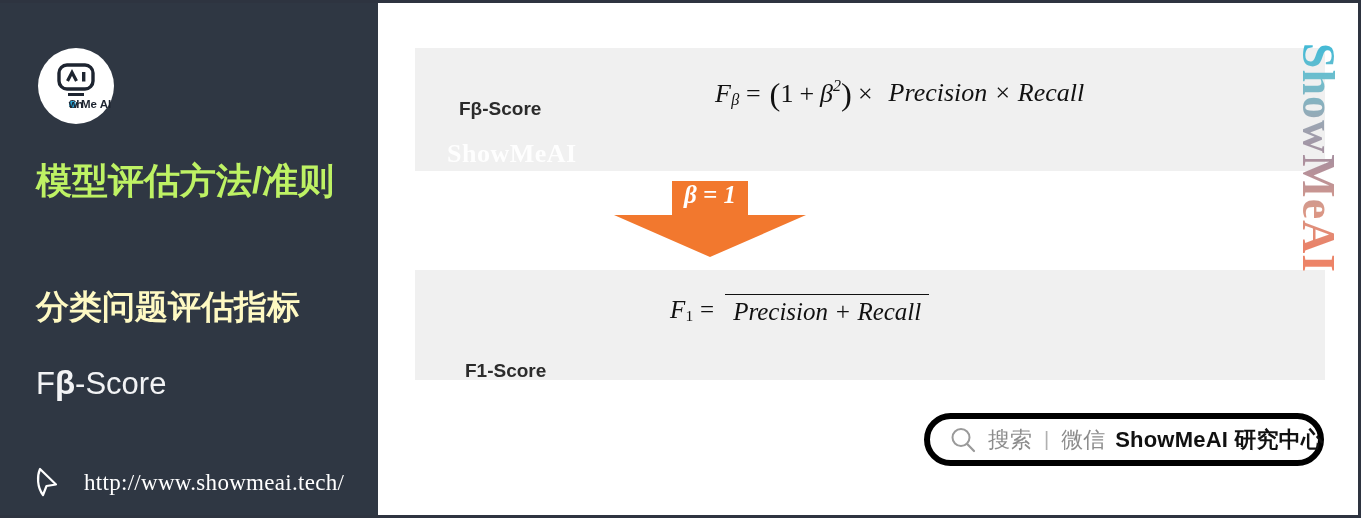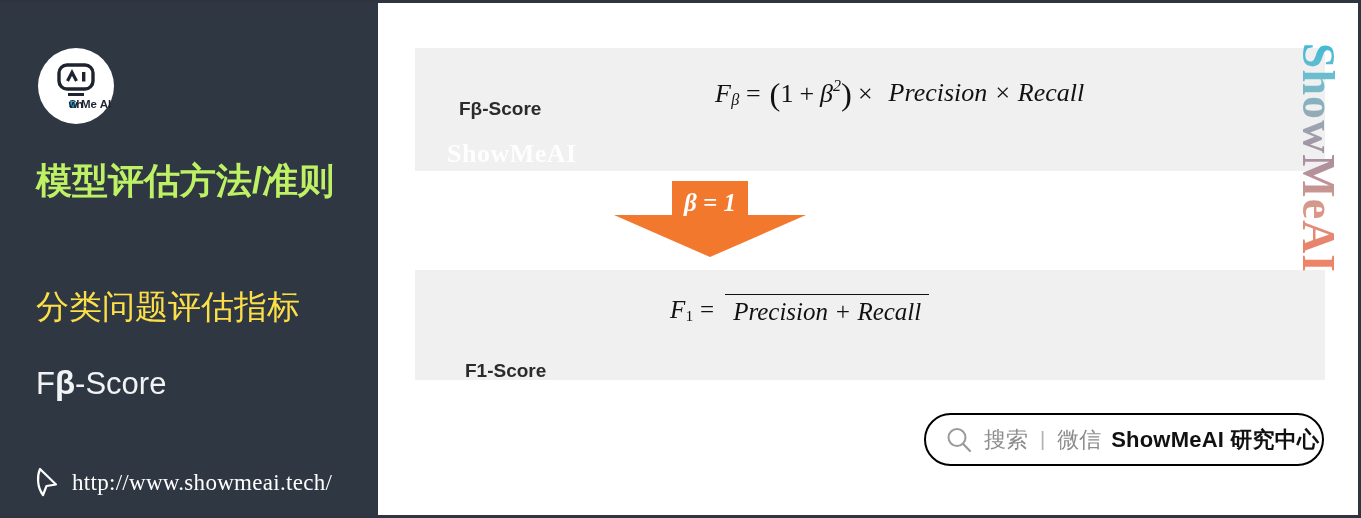--- a/index.html
+++ b/index.html
@@ -62,23 +62,23 @@
     letter-spacing: 0px;
     line-height: 1.1;
     white-space: nowrap;
   }
 
   .side-subtitle {
     position: absolute;
     left: 36px;
     top: 286px;
     width: 330px;
-    color: #fde047;
+    color: #fef9c3;
     font-size: 33px;
-    font-weight: 400;
+    font-weight: 700;
     line-height: 1.1;
     white-space: nowrap;
   }
 
   .side-topic {
     position: absolute;
     left: 36px;
     top: 362px;
     color: #f2f3f5;
     font-size: 31px;
@@ -90,21 +90,21 @@
     font-weight: 800;
     font-size: 33px;
   }
 
   .side-url-row {
     position: absolute;
     left: 34px;
     top: 462px;
     display: flex;
     align-items: center;
-    gap: 4px;
+    gap: 16px;
   }
   .cursor-icon { display: block; }
   .side-url {
     color: #ffffff;
     font-family: "Liberation Serif", serif;
     font-size: 23px;
     letter-spacing: 0.3px;
     white-space: nowrap;
   }
 
@@ -201,21 +201,21 @@
   .arrow-wrap {
     position: absolute;
     left: 236px;
     top: 178px;
     width: 192px;
     height: 76px;
   }
   .arrow-label {
     position: absolute;
     left: 0;
-    top: 8px;
+    top: 0;
     width: 192px;
     text-align: center;
     color: #ffffff;
     font-family: "Liberation Serif", serif;
     font-size: 25px;
     font-weight: 700;
     font-style: italic;
     pointer-events: none;
   }
 
@@ -245,21 +245,21 @@
     -webkit-text-fill-color: transparent;
   }
 
   
   .search-pill {
     position: absolute;
     left: 546px;
     top: 410px;
     width: 400px;
     height: 53px;
-    border: 2px solid #000000;
+    border: 6px solid #000000;
     border-radius: 27px;
     background: #ffffff;
     display: flex;
     align-items: center;
     padding: 0 18px;
     box-sizing: border-box;
     gap: 10px;
   }
   .search-icon { flex: 0 0 auto; display: block; }
   .search-text-cn {

